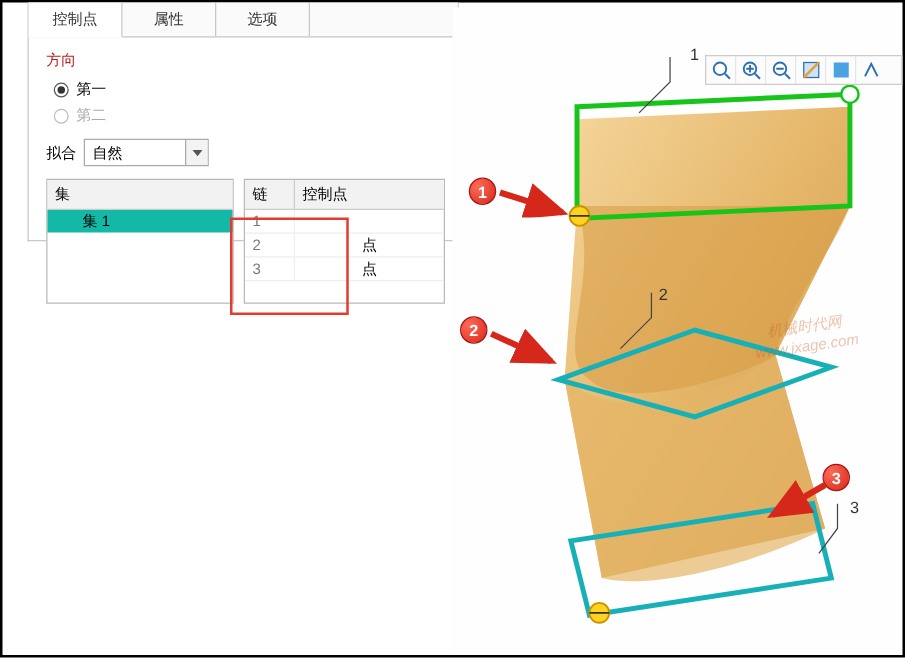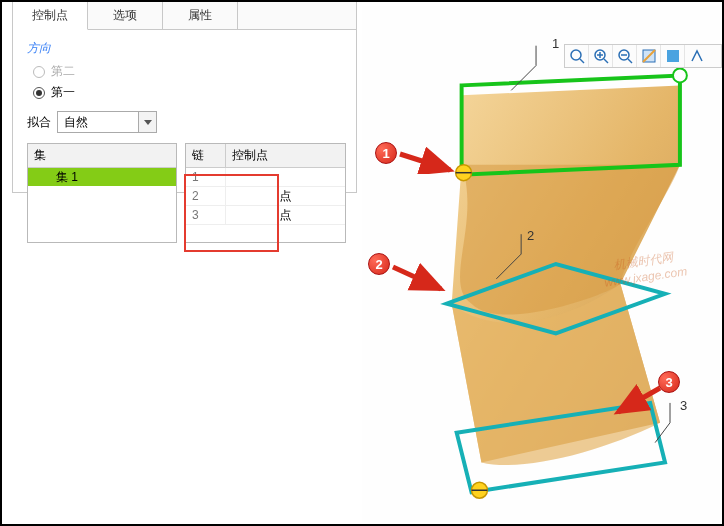--- a/index.html
+++ b/index.html
@@ -1,73 +1,73 @@
 <!DOCTYPE html>
 <html><head>
 <meta charset="utf-8">
 <style>
   * { box-sizing: border-box; margin: 0; padding: 0; font-family: "Microsoft YaHei", Arial, sans-serif; font-size: 12px; }
   body { width: 724px; height: 526px; border: 2px solid #000; position: relative; background: #fff; overflow: hidden; }
-  .panel { position: absolute; left: 10px; top: 0; width: 345px; height: 191px; background: #fff; border: 1px solid #c8c8c8; border-top: none; }
+  .panel { position: absolute; left: 20px; top: 0; width: 345px; height: 191px; background: #fff; border: 1px solid #c8c8c8; border-top: none; }
   .tabs { display: flex; height: 28px; border-bottom: 1px solid #c8c8c8; background: #fafafa; }
   .tab { width: 75px; display: flex; align-items: center; justify-content: center; border-right: 1px solid #c8c8c8; cursor: pointer; color: #333; }
   .tab.active { background: #fff; border-bottom: 1px solid #fff; margin-bottom: -1px; }
   .panel-body { padding: 10px 10px 10px 14px; }
-  .section-label { margin-bottom: 6px; color: #3b82f6; font-style: italic; }
+  .section-label { margin-bottom: 6px; color: #b91c1c; }
   .radio-row { display: flex; align-items: center; gap: 6px; margin-bottom: 4px; margin-left: 6px; }
   .radio-dot { width: 12px; height: 12px; border: 1px solid #555; border-radius: 50%; display: flex; align-items: center; justify-content: center; }
   .radio-dot.sel::after { content: ""; width: 6px; height: 6px; background: #333; border-radius: 50%; }
   .radio-row.disabled { color: #aaa; }
   .radio-row.disabled .radio-dot { border-color: #bbb; }
   .fit-row { display: flex; align-items: center; gap: 6px; margin-top: 10px; text-align: center; }
   .combo { display: flex; width: 100px; height: 22px; border: 1px solid #aaa; background: #fff; }
   .combo-text { flex: 1; padding: 2px 6px; display: flex; align-items: center; }
   .combo-btn { width: 18px; border-left: 1px solid #aaa; display: flex; align-items: center; justify-content: center; background: #f3f3f3; }
   .combo-btn svg { width: 8px; height: 5px; }
   .lists { display: flex; gap: 8px; margin-top: 10px; }
   .listbox { border: 1px solid #b9b9b9; height: 100px; background: #fff; }
   .listbox.left { flex: 0 0 150px; }
   .listbox.right { flex: 1; }
   .lb-head { display: flex; background: #f2f2f2; border-bottom: 1px solid #ccc; }
   .lb-head div { padding: 3px 6px; border-right: 1px solid #ccc; }
   .lb-head div:last-child { border-right: none; flex: 1; }
   .lb-row { display: flex; align-items: center; padding: 0px 6px; height: 18px; }
-  .lb-row.selected { background: #84cc16; padding-left: 28px; }
+  .lb-row.selected { background: #14b8a6; padding-left: 28px; }
   .red-dot { width: 7px; height: 7px; background: #e33; border-radius: 50%; margin-right: 6px; display: inline-block; }
   .grid-row { display: flex; border-bottom: 1px solid #eee; }
   .grid-row div { padding: 1px 6px; height: 18px; display: flex; align-items: center; }
   .grid-row .c1 { width: 40px; color: #777; border-right: 1px solid #eee; }
   .grid-row .c2 { flex: 1; justify-content: center; }
   .red-frame { position: absolute; border: 2px solid #e43b2f; pointer-events: none; }
   .viewport { position: absolute; left: 360px; top: 4px; right: 2px; bottom: 2px; background: #fefefe; }
   .toolbar { position: absolute; right: 0; top: 42px; height: 24px; width: 158px; background: #fcfcfc; border: 1px solid #ccc; display: flex; align-items: center; }
   .tool-btn { width: 24px; height: 22px; display: flex; align-items: center; justify-content: center; border-right: 1px solid #e5e5e5; }
   .callout { position: absolute; width: 22px; height: 22px; border-radius: 50%; background: radial-gradient(circle at 30% 30%, #ff6a57, #d6281a); color: #fff; display: flex; align-items: center; justify-content: center; font-weight: bold; font-size: 13px; border: 1px solid #a11; }
   .arrow { position: absolute; }
   .watermark { position: absolute; right: 34px; top: 248px; font-size: 18px; color: rgba(200,90,30,0.35); font-style: italic; transform: rotate(-8deg); pointer-events: none; line-height: 1.3; text-align: center; font-family: Georgia, serif; }
   .num-label { position: absolute; font-size: 13px; color: #333; }
 </style>
 </head>
 <body>
 
 <div class="panel">
   <div class="tabs">
     <div class="tab active">控制点</div>
+    <div class="tab">属性</div>
     <div class="tab">选项</div>
-    <div class="tab">属性</div>
   </div>
   <div class="panel-body">
     <div class="section-label">方向</div>
+    <div class="radio-row">
+      <span class="radio-dot sel"></span>
+      <span>第一</span>
+    </div>
     <div class="radio-row disabled">
       <span class="radio-dot"></span>
       <span>第二</span>
-    </div>
-    <div class="radio-row">
-      <span class="radio-dot sel"></span>
-      <span>第一</span>
     </div>
 
     <div class="fit-row">
       <span>拟合</span>
       <div class="combo">
         <span class="combo-text">自然</span>
         <span class="combo-btn">
           <svg viewBox="0 0 8 5">
               <path d="M0 0 L4 5 L8 0 Z" fill="#555"></path>
             </svg>

